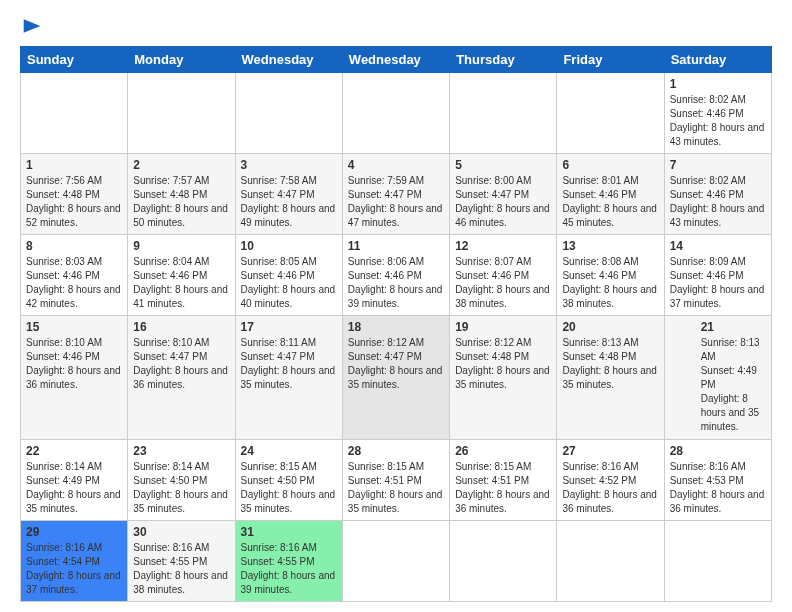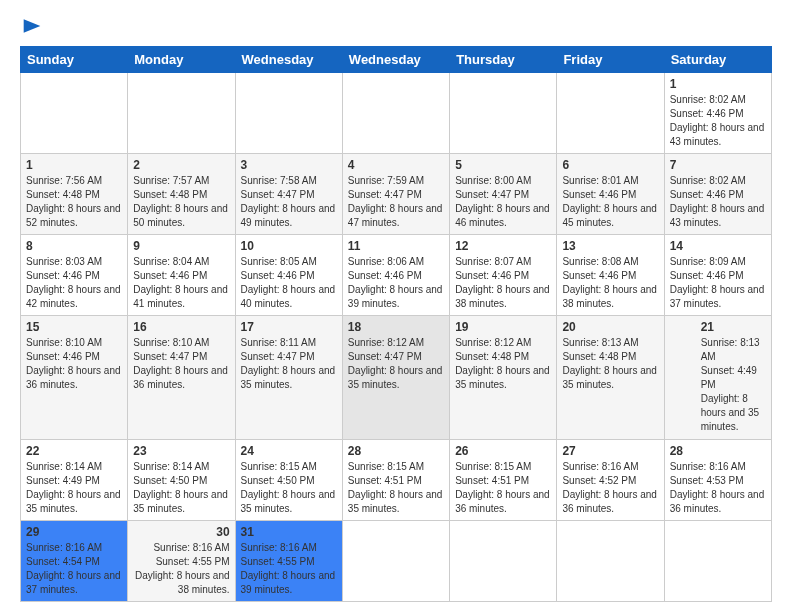--- a/index.html
+++ b/index.html
@@ -178,22 +178,22 @@
           <td><span class="day-number">22</span><span class="day-info">Sunrise: 8:14 AM<br>Sunset: 4:49 PM<br>Daylight: 8 hours and 35 minutes.</span></td>
           <td><span class="day-number">23</span><span class="day-info">Sunrise: 8:14 AM<br>Sunset: 4:50 PM<br>Daylight: 8 hours and 35 minutes.</span></td>
           <td><span class="day-number">24</span><span class="day-info">Sunrise: 8:15 AM<br>Sunset: 4:50 PM<br>Daylight: 8 hours and 35 minutes.</span></td>
           <td><span class="day-number">28</span><span class="day-info">Sunrise: 8:15 AM<br>Sunset: 4:51 PM<br>Daylight: 8 hours and 35 minutes.</span></td>
           <td><span class="day-number">26</span><span class="day-info">Sunrise: 8:15 AM<br>Sunset: 4:51 PM<br>Daylight: 8 hours and 36 minutes.</span></td>
           <td><span class="day-number">27</span><span class="day-info">Sunrise: 8:16 AM<br>Sunset: 4:52 PM<br>Daylight: 8 hours and 36 minutes.</span></td>
           <td><span class="day-number">28</span><span class="day-info">Sunrise: 8:16 AM<br>Sunset: 4:53 PM<br>Daylight: 8 hours and 36 minutes.</span></td>
         </tr>
         <tr>
           <td style="background-color: #3b82f6;"><span class="day-number">29</span><span class="day-info">Sunrise: 8:16 AM<br>Sunset: 4:54 PM<br>Daylight: 8 hours and 37 minutes.</span></td>
-          <td style="background-color: rgb(245, 245, 245); text-align: right;"><span class="day-number">30</span><span class="day-info">Sunrise: 8:16 AM<br>Sunset: 4:55 PM<br>Daylight: 8 hours and 38 minutes.</span></td>
-          <td style="background-color: #3b82f6;"><span class="day-number">31</span><span class="day-info">Sunrise: 8:16 AM<br>Sunset: 4:55 PM<br>Daylight: 8 hours and 39 minutes.</span></td>
+          <td style="background-color: rgb(245, 245, 245);"><span class="day-number">30</span><span class="day-info">Sunrise: 8:16 AM<br>Sunset: 4:55 PM<br>Daylight: 8 hours and 38 minutes.</span></td>
+          <td style="background-color: #86efac;"><span class="day-number">31</span><span class="day-info">Sunrise: 8:16 AM<br>Sunset: 4:55 PM<br>Daylight: 8 hours and 39 minutes.</span></td>
           <td class="empty-cell">&nbsp;</td>
           <td class="empty-cell">&nbsp;</td>
           <td class="empty-cell">&nbsp;</td>
           <td class="empty-cell">&nbsp;</td>
         </tr>
       </tbody>
   </table>
 </div>
 
 </body></html>

